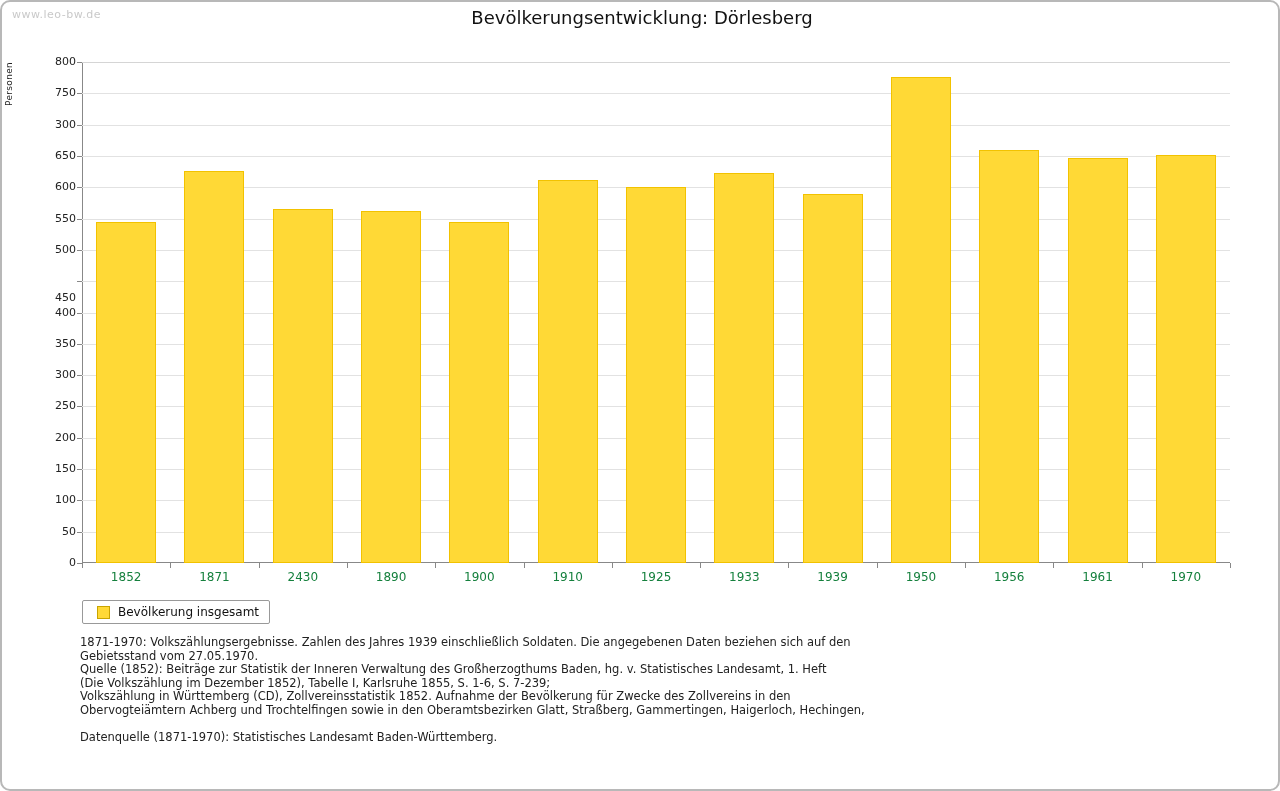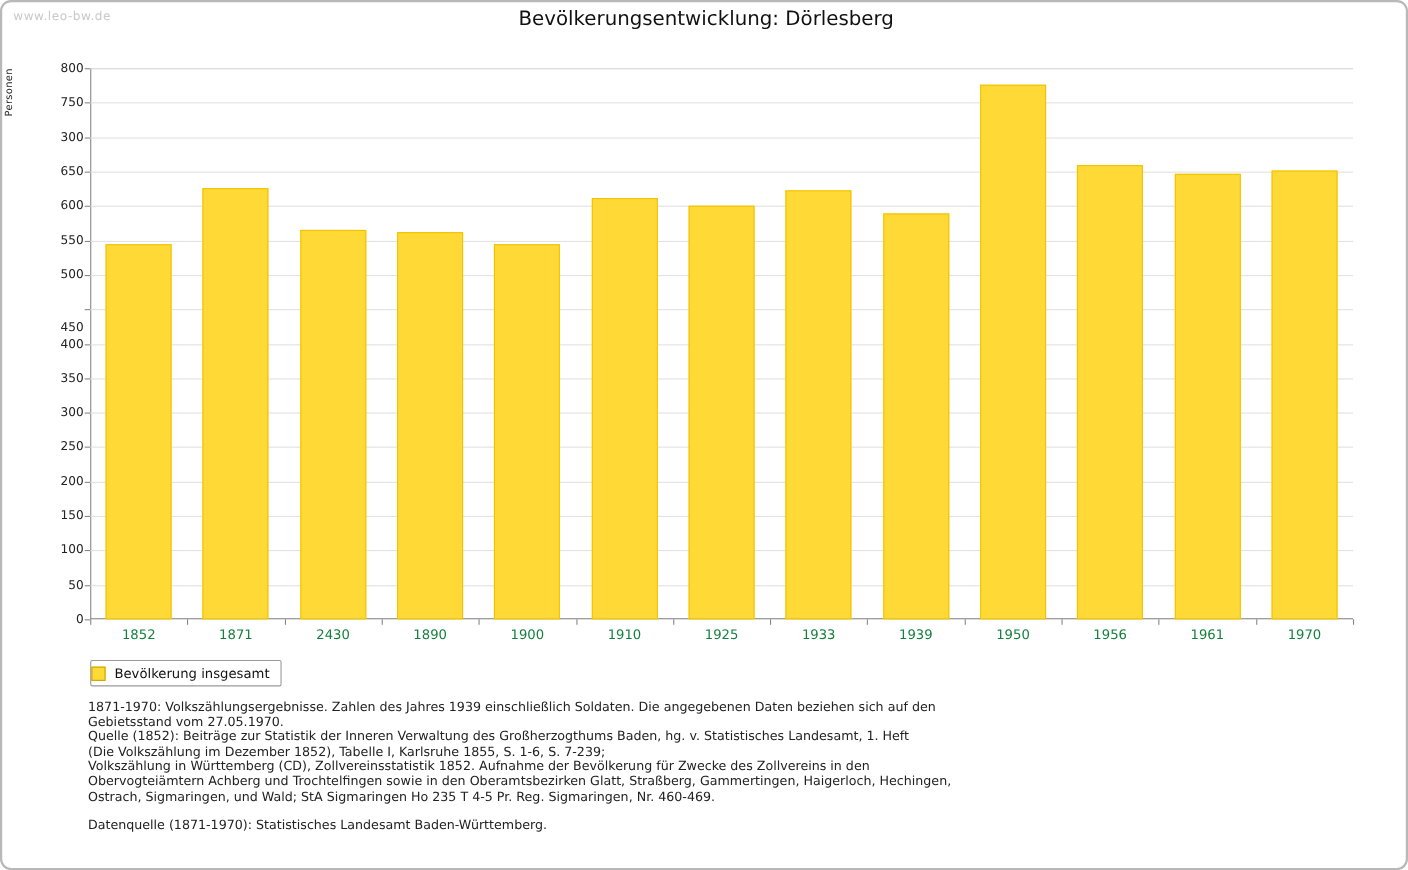--- a/index.html
+++ b/index.html
@@ -118,21 +118,21 @@
   }
   #legend {
     position: absolute;
     left: 80px;
     top: 598px;
     display: inline-flex;
     align-items: center;
     gap: 8px;
     border: 1px solid #999;
     background: #fff;
-    padding: 4px 10px 4px 0;
+    padding: 4px 10px 4px 14px;
     border-radius: 2px;
   }
   #legend .swatch {
     width: 11px;
     height: 11px;
     background: #ffd936;
     border: 1px solid #c9a400;
     display: inline-block;
   }
   #legend .legend-label {
@@ -271,18 +271,17 @@
     <span class="legend-label">Bevölkerung insgesamt</span>
   </div>
 
   <div id="footnotes">
     <p>1871-1970: Volkszählungsergebnisse. Zahlen des Jahres 1939 einschließlich Soldaten. Die angegebenen Daten beziehen sich auf den</p>
     <p>Gebietsstand vom 27.05.1970.</p>
     <p>Quelle (1852): Beiträge zur Statistik der Inneren Verwaltung des Großherzogthums Baden, hg. v. Statistisches Landesamt, 1. Heft</p>
     <p>(Die Volkszählung im Dezember 1852), Tabelle I, Karlsruhe 1855, S. 1-6, S. 7-239;</p>
     <p>Volkszählung in Württemberg (CD), Zollvereinsstatistik 1852. Aufnahme der Bevölkerung für Zwecke des Zollvereins in den</p>
     <p>Obervogteiämtern Achberg und Trochtelfingen sowie in den Oberamtsbezirken Glatt, Straßberg, Gammertingen, Haigerloch, Hechingen,</p>
-    <p>Ostrach, Sigmaringen, und Wald; StA Sigmaringen Ho 235 T 4-5 Pr. Reg. Sigmaringen, Nr. 460-469.</p>
     <div class="gap"></div>
     <p>Datenquelle (1871-1970): Statistisches Landesamt Baden-Württemberg.</p>
   </div>
 
 </div>
 
 </body></html>

